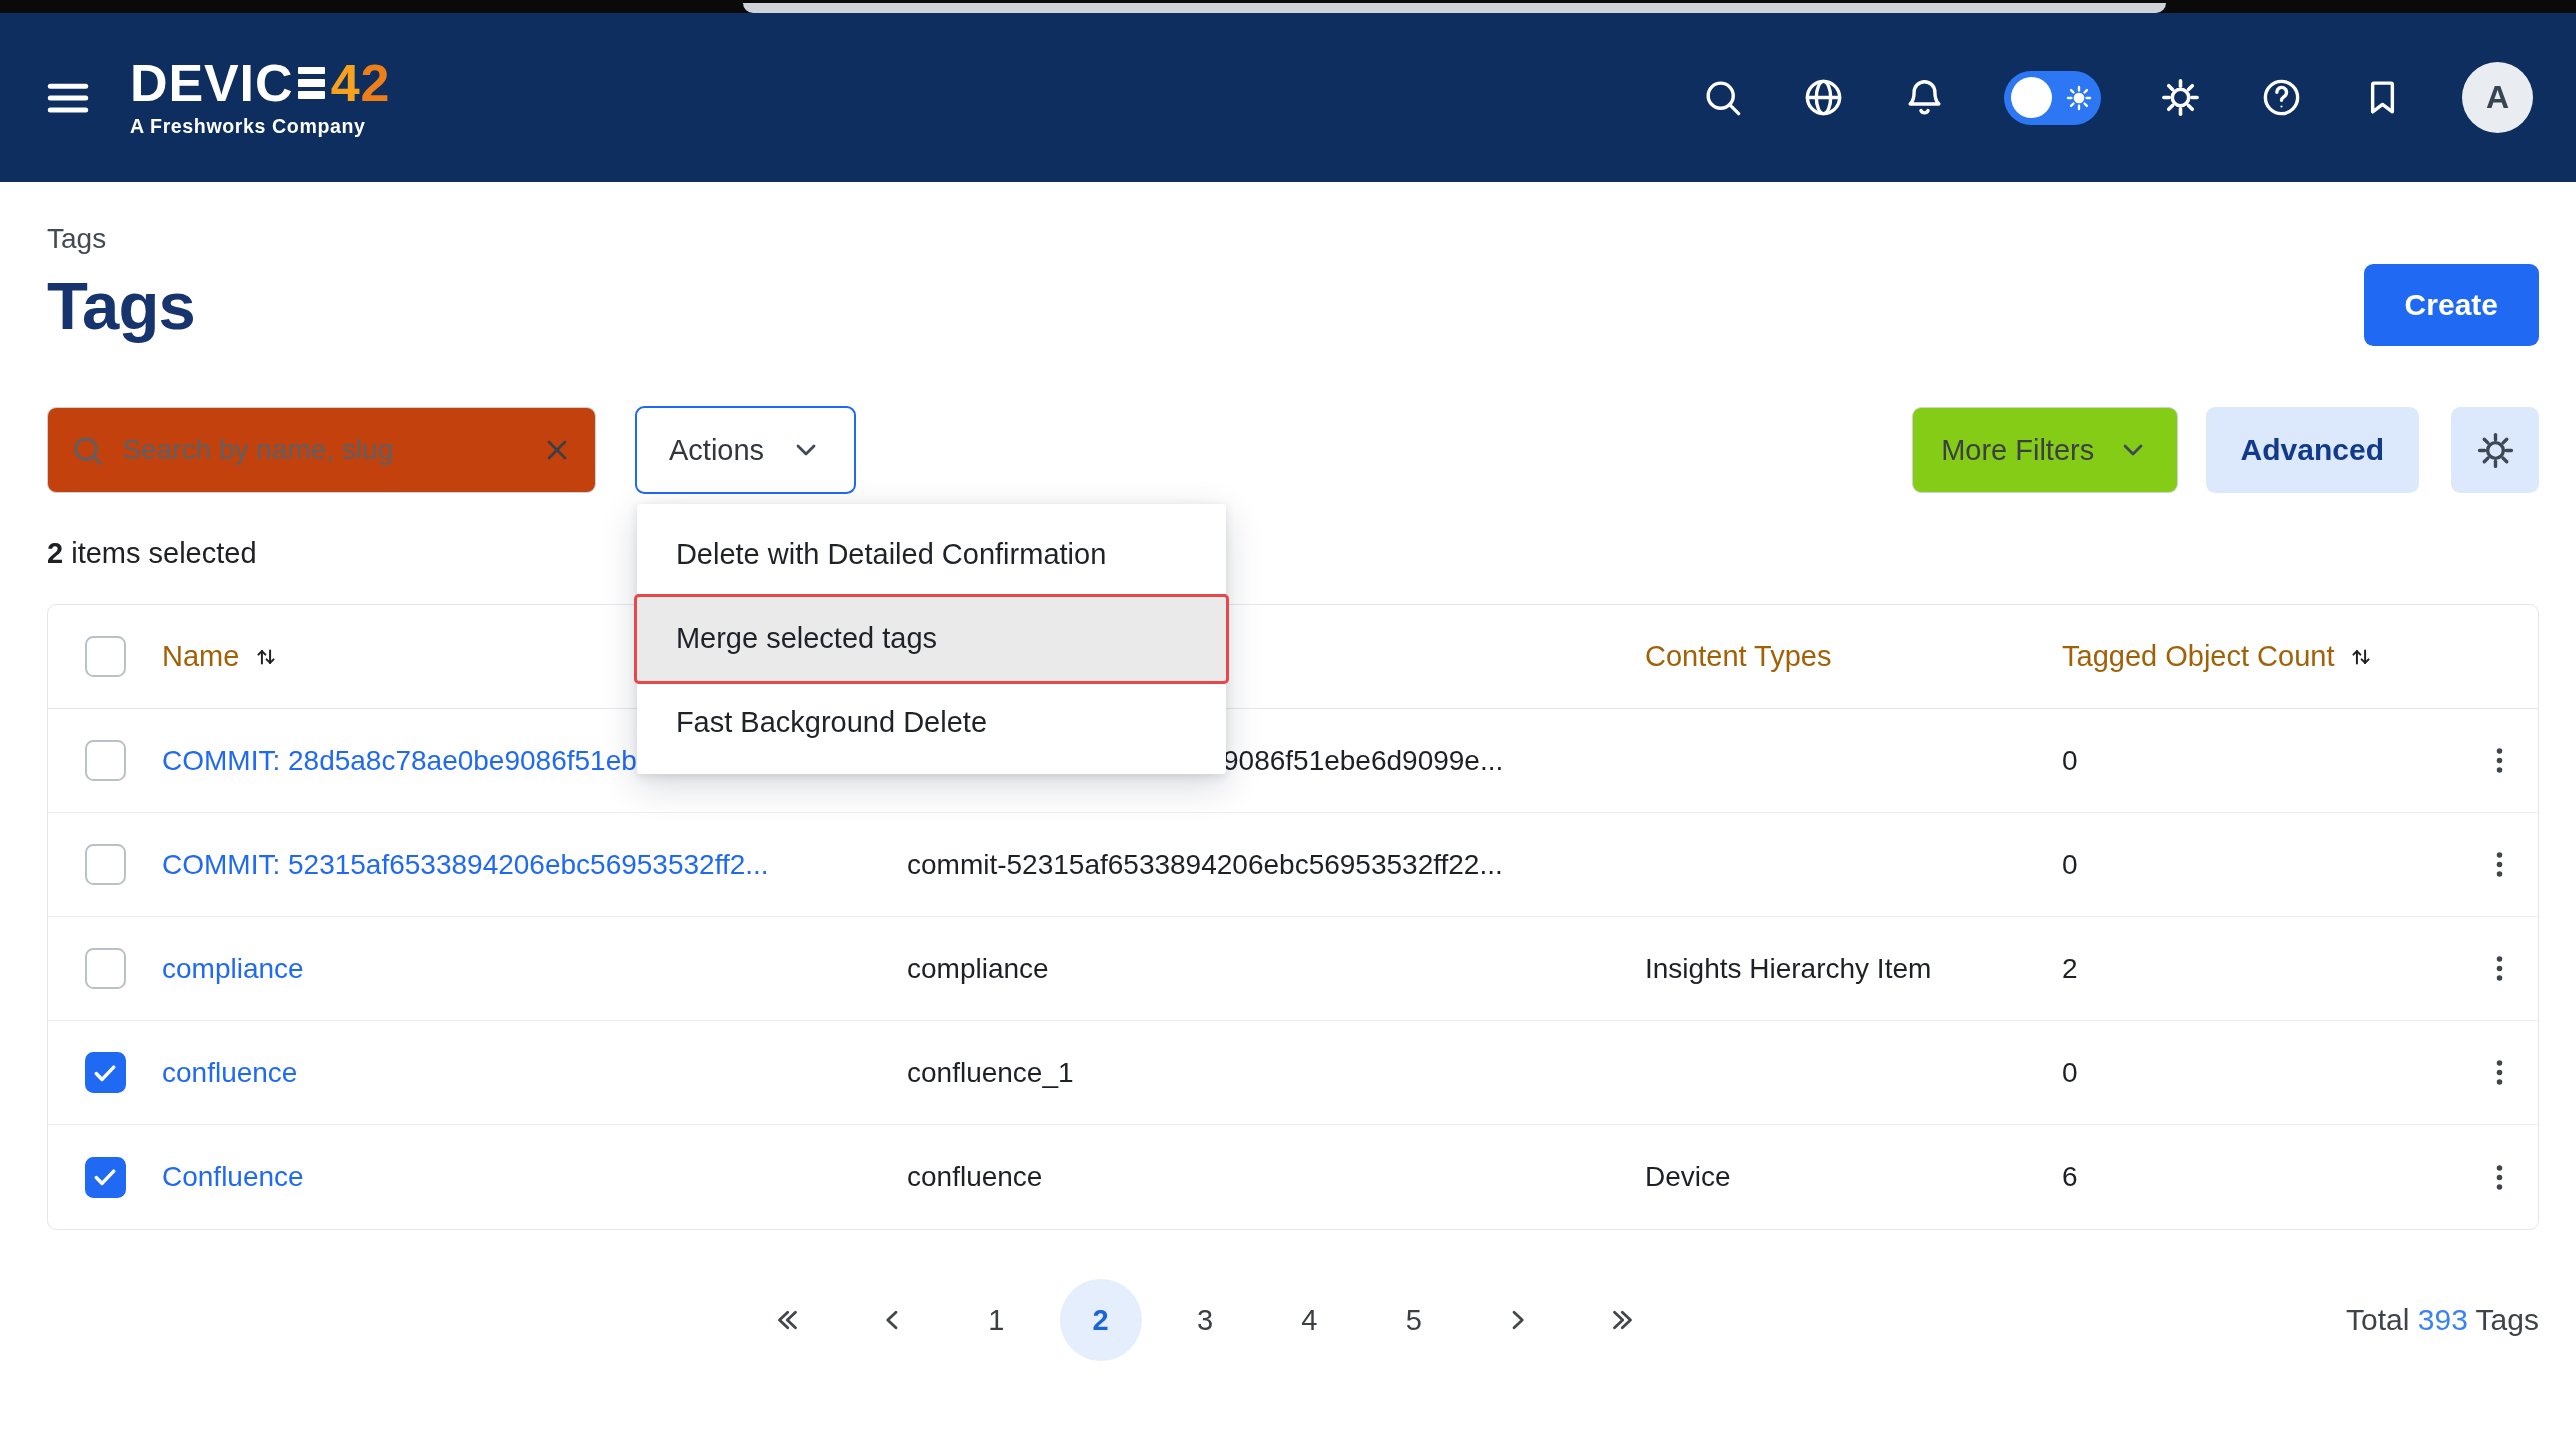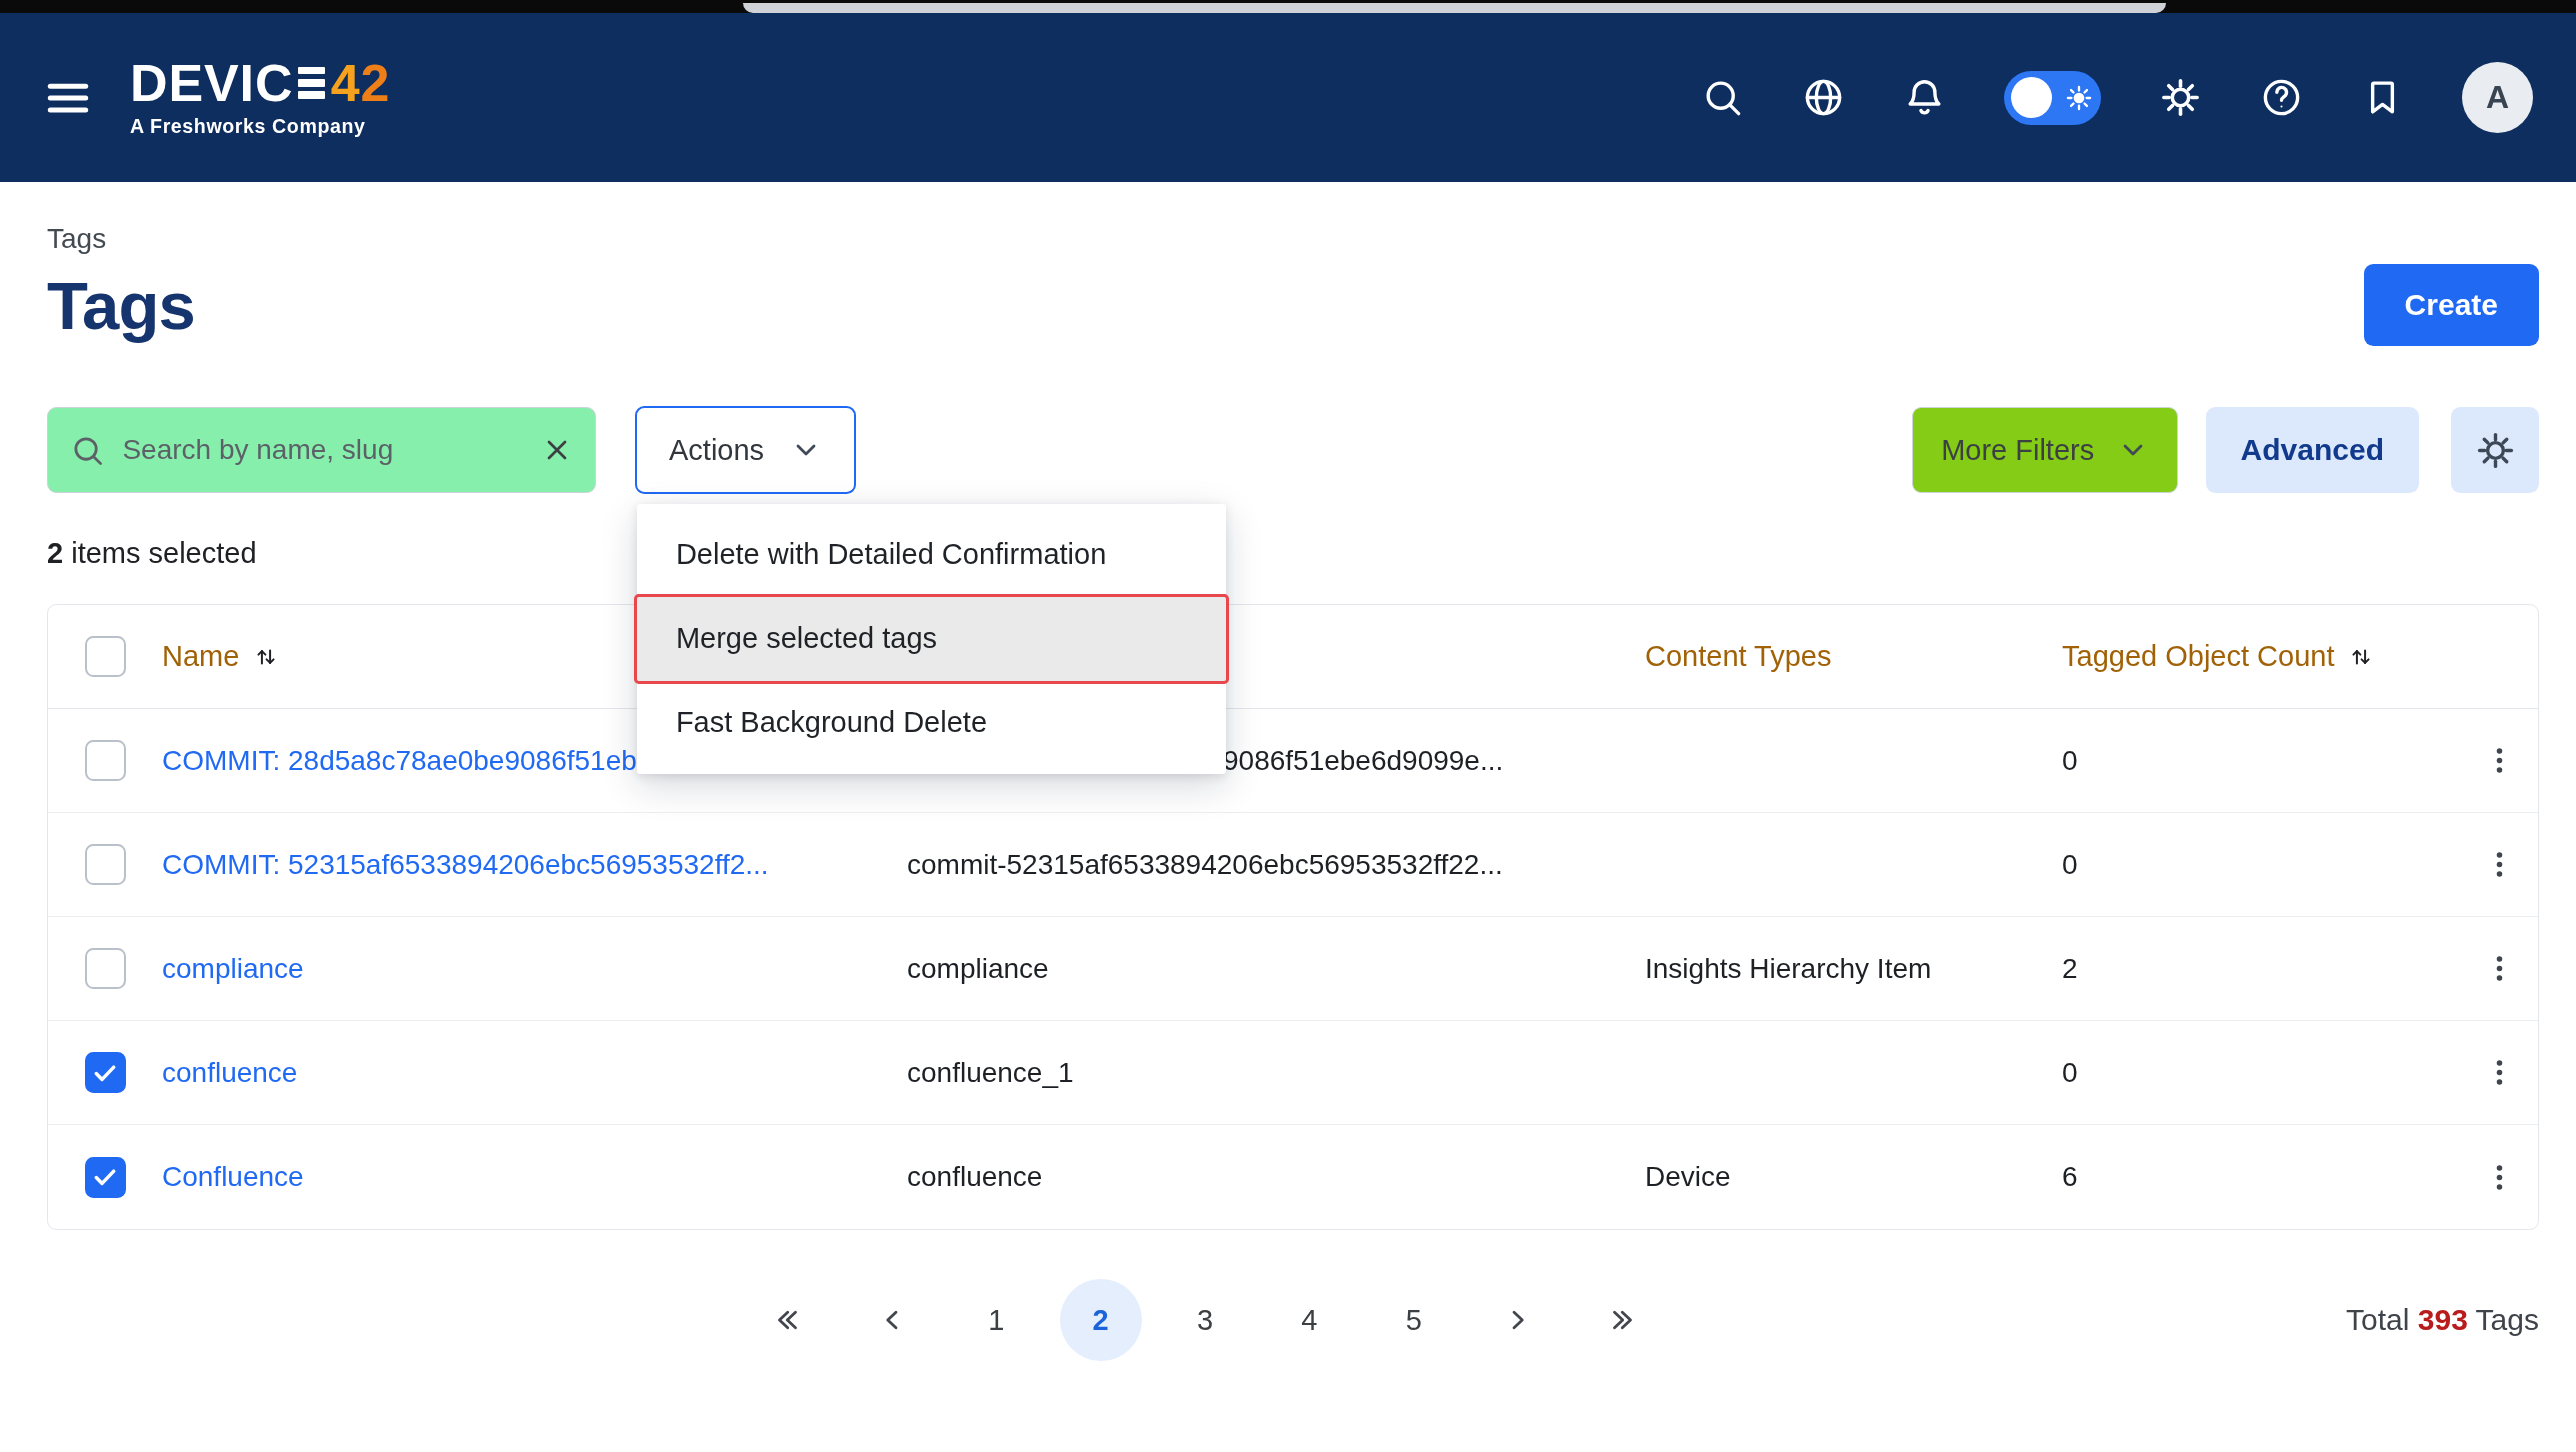--- a/index.html
+++ b/index.html
@@ -31,21 +31,21 @@
   
   .content{padding:0 37px 0 47px;}
   .breadcrumb{margin-top:41px;font-size:28px;color:#444a52;cursor:pointer;width:max-content;}
   .title-row{display:flex;align-items:center;justify-content:space-between;margin-top:9.3px;}
   .page-title{margin:0;font-size:67px;font-weight:800;color:#16356e;letter-spacing:-0.9px;}
   .create-btn{height:82px;padding:0 41px;background:#2069f3;color:#fff;border:none;border-radius:9.3px;
     font-size:30px;font-weight:600;cursor:pointer;font-family:inherit;}
   
   .toolbar{display:flex;align-items:center;margin-top:60px;}
   .searchbox{width:549px;height:86px;border:1.9px solid #cdd3db;border-radius:9.3px;display:flex;align-items:center;
-    padding:0 22.4px;gap:15px;background:#86efac;}
+    padding:0 22.4px;gap:15px;background:#c2410c;}
   .searchbox svg{flex:none;}
   .search-input{flex:1;border:none;outline:none;font-size:28px;color:#202124;font-family:inherit;min-width:0;background:transparent;}
   .search-input::placeholder{color:#5c6167;}
   .clear-btn{color:#3c4043;cursor:pointer;display:flex;background:none;border:none;padding:0;}
   .actions-wrap{position:relative;margin-left:39px;}
   .actions-btn{height:88px;padding:12px 32px;display:flex;align-items:center;gap:26px;border:2.8px solid #2069f3;
     border-radius:9.3px;background:#fff;font-size:29px;color:#32373d;cursor:pointer;font-family:inherit;}
   .chev{color:#3f4a56;display:flex;}
   .spacer{flex:1;}
   .morefilters-btn{height:86px;padding:0 28px;display:flex;align-items:center;gap:22.4px;border:1.9px solid #cdd3db;
@@ -81,21 +81,21 @@
     white-space:nowrap;padding-right:22.4px;}
   .kebab{display:flex;justify-content:center;color:#3f444d;cursor:pointer;background:none;border:none;padding:0;margin:0 auto;}
   
   .pagination-row{position:relative;margin-top:47px;height:86px;display:flex;align-items:center;}
   .pages{display:flex;align-items:center;gap:22.4px;margin:0 auto;transform:translateX(-88px);}
   .pbtn{width:82px;height:82px;border-radius:50%;display:flex;align-items:center;justify-content:center;
     font-size:29px;color:#3c4043;cursor:pointer;background:none;border:none;font-family:inherit;flex:none;}
   .pbtn.active{background:#e4eefc;color:#1b63d8;font-weight:600;}
   .pchev{color:#43474d;}
   .total{position:absolute;right:0;font-size:30px;color:#3f434a;}
-  .total b{color:#b91c1c;font-weight:700;}
+  .total b{color:#3b82f6;font-weight:400;}
 </style>
 </head>
 <body>
 
 <div class="top-strip">
   <div class="strip-bar"></div>
 </div>
 
 <div class="navbar">
   <button class="hamburger">

